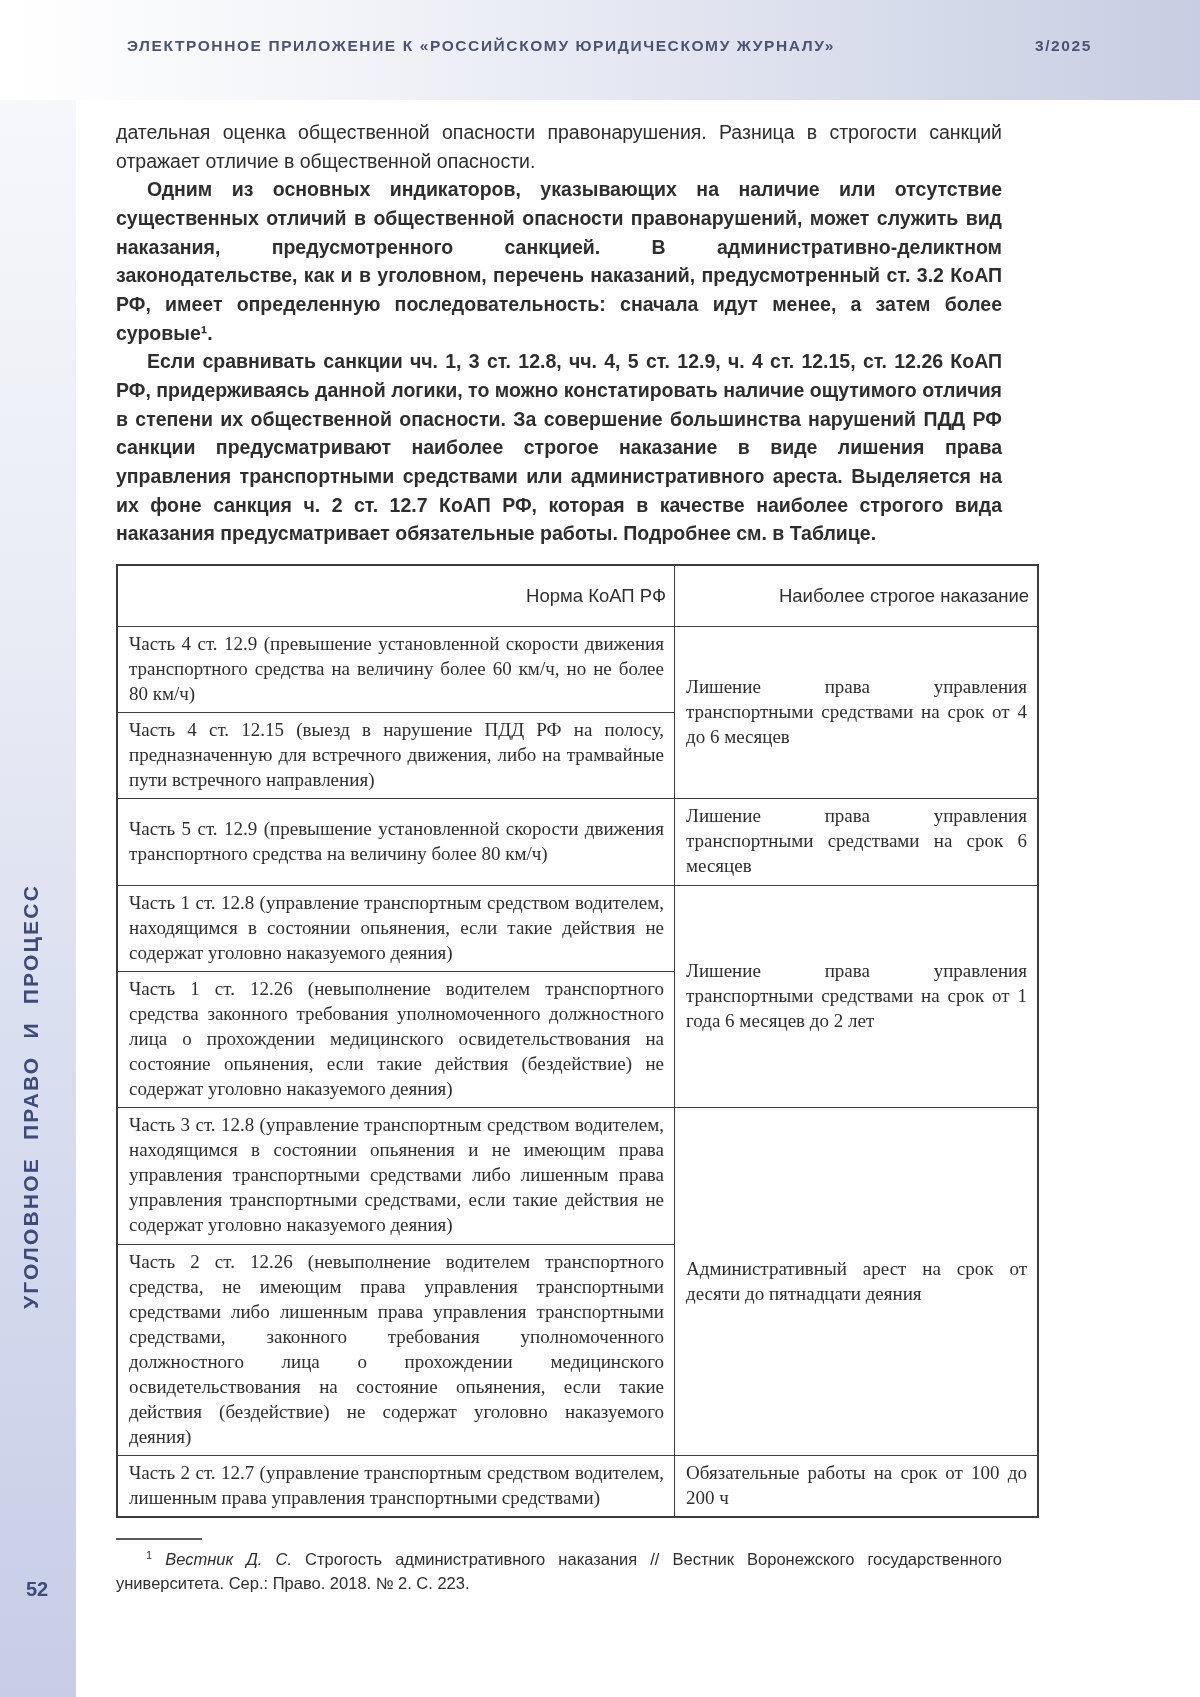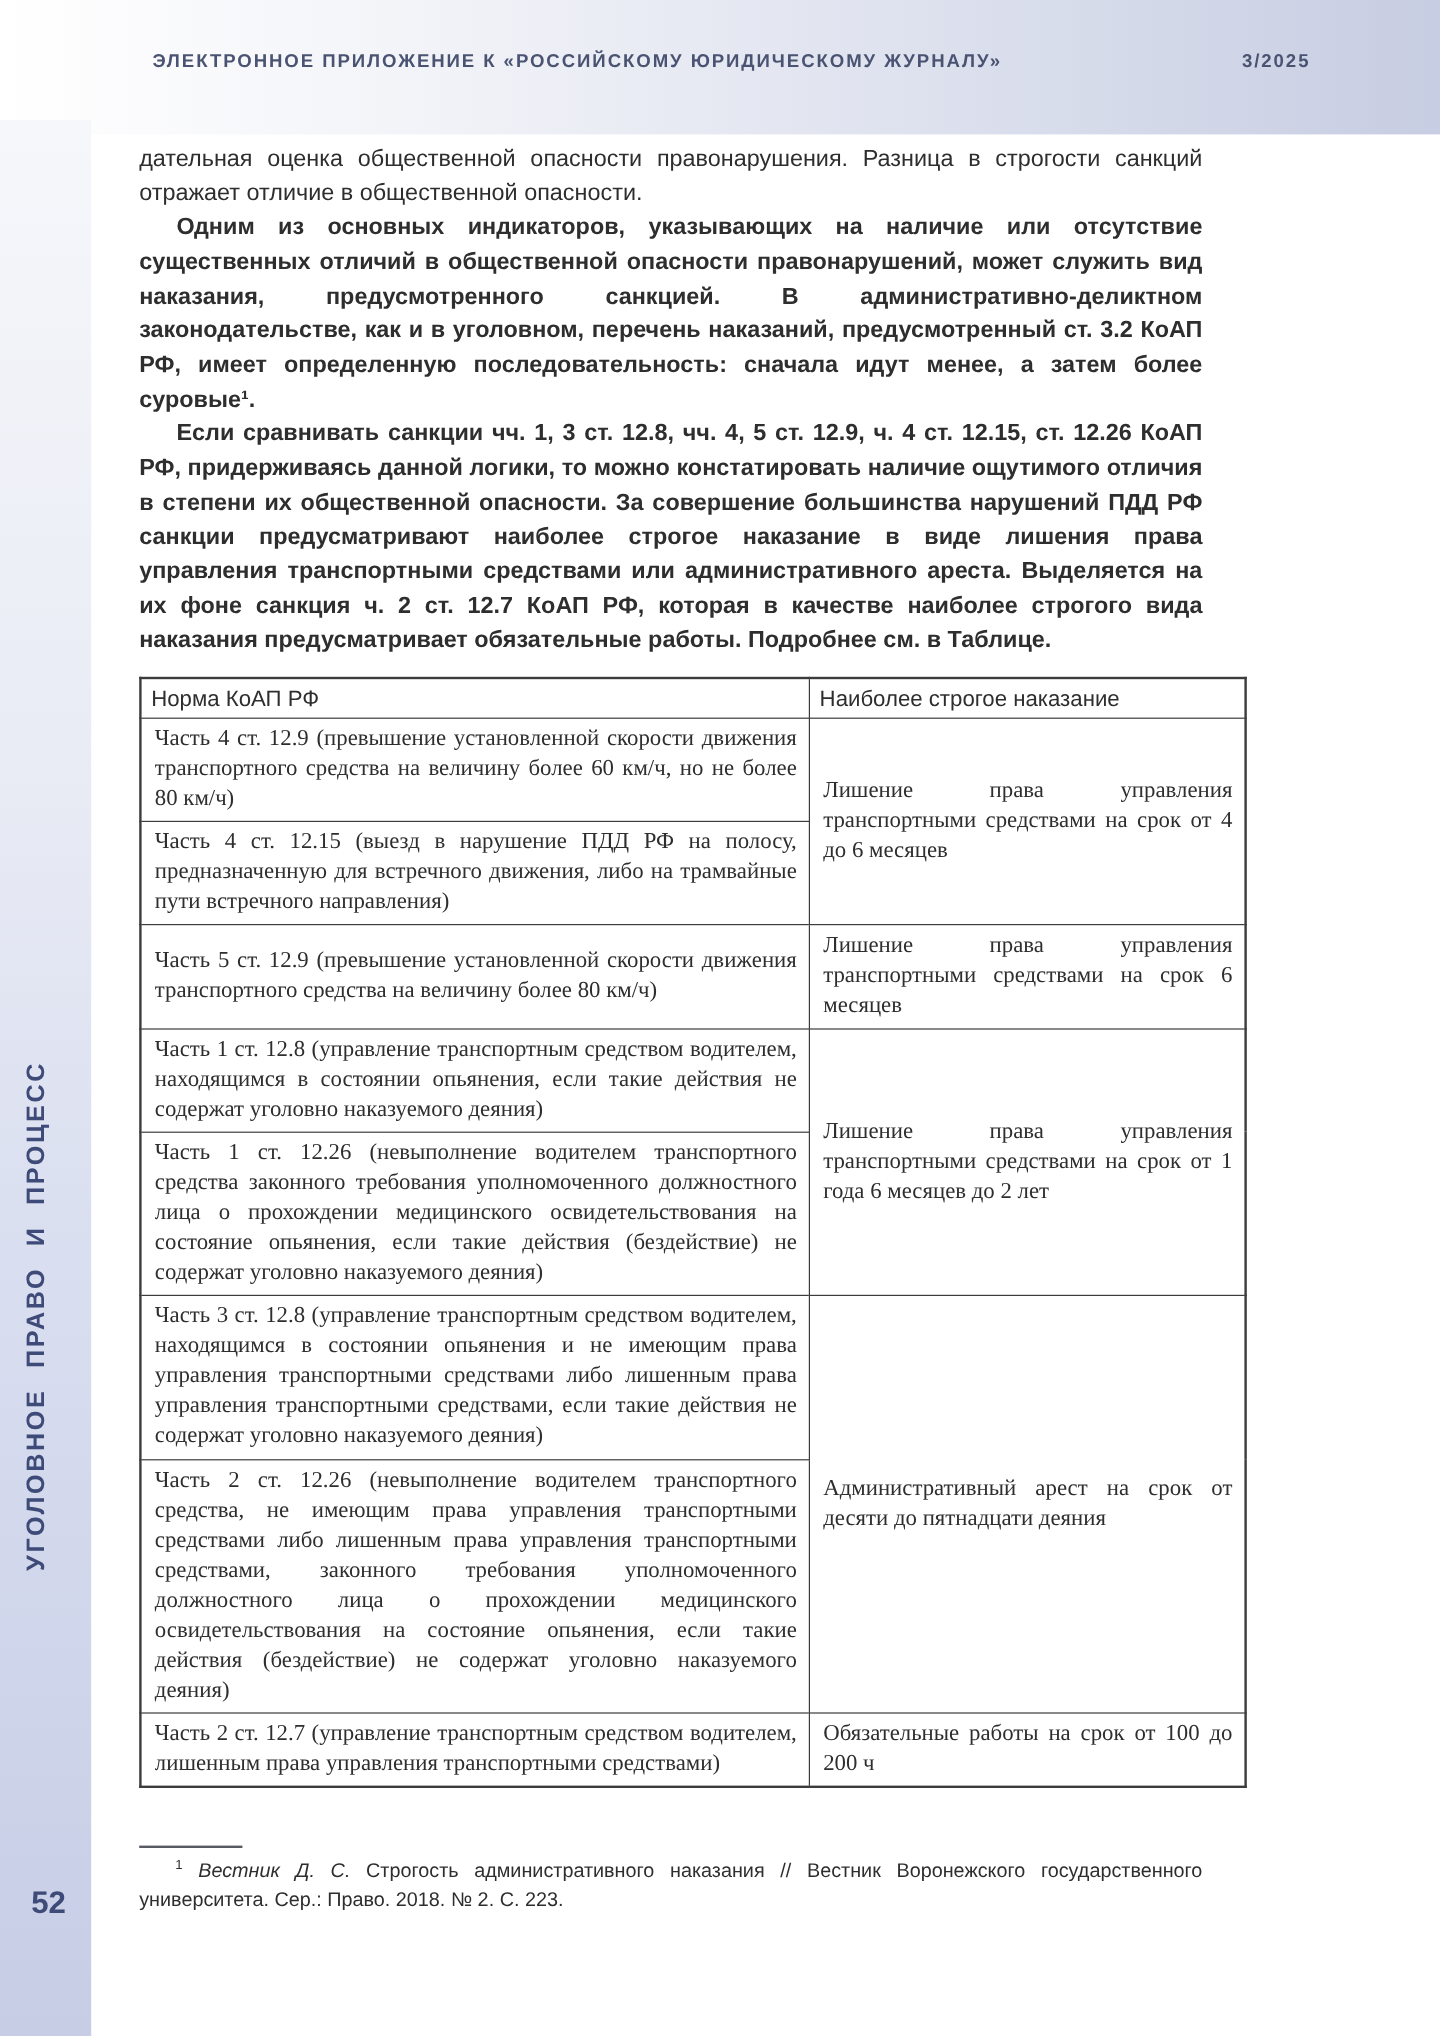--- a/index.html
+++ b/index.html
@@ -8,21 +8,21 @@
     background: #ffffff;
     font-family: "Liberation Sans", "DejaVu Sans", sans-serif;
     color: #2e2e2e;
     position: relative;
     overflow: hidden;
   }
   .page { position: relative; width: 1200px; height: 1697px; background: #ffffff; }
 
   
   .band {
-    position: absolute; top: 0; left: 0; width: 1200px; height: 112px;
+    position: absolute; top: 0; left: 0; width: 1200px; height: 100px;
     background: linear-gradient(90deg, #ffffff 0%, #f2f3f8 30%, #dde1ee 65%, #c7cde2 100%);
     display: flex; align-items: center; justify-content: space-between;
     box-sizing: border-box; padding: 0 108px 8px 127px;
   }
   .band-title, .band-issue {
     font-size: 15.5px; font-weight: 700; letter-spacing: 1.6px;
     color: #4a5372; white-space: nowrap;
   }
 
   
@@ -31,21 +31,21 @@
     background: linear-gradient(180deg, #f6f7fb 0%, #e8ebf4 35%, #d9def0 60%, #c6cde5 100%);
   }
   .vtext {
     position: absolute; bottom: 388px; left: 20px;
     writing-mode: vertical-rl; transform: rotate(180deg);
     font-size: 21px; font-weight: 700; letter-spacing: 2.2px; word-spacing: 9px;
     color: #3e4a77; white-space: nowrap; line-height: 1;
   }
   .pagenum {
     position: absolute; bottom: 96px; left: 26px;
-    font-size: 26px; font-weight: 700; color: #3e4a77;
+    font-size: 20px; font-weight: 700; color: #3e4a77;
   }
 
   
   .content {
     position: absolute; left: 116px; top: 118px; width: 886px;
   }
   .para {
     margin: 0; text-align: justify;
     font-size: 19.5px; line-height: 1.47;
     hyphens: auto;
@@ -56,22 +56,22 @@
   table.sanctions {
     width: 886px; margin-top: 16px;
     border-collapse: collapse;
     table-layout: fixed;
   }
   table.sanctions, table.sanctions th, table.sanctions td {
     border: 1.6px solid #3c3c3c;
   }
   table.sanctions { border-width: 2px; }
   table.sanctions th {
-    font-weight: 400; font-size: 18.5px; text-align: left;
-    padding: 5px 8px; vertical-align: middle;
+    font-weight: 400; font-size: 18.5px; text-align: right;
+    padding: 19px 8px; vertical-align: middle;
   }
   table.sanctions td {
     font-size: 19px; line-height: 1.32;
     padding: 4px 10px 6px 11px;
     text-align: justify; vertical-align: middle;
     hyphens: auto;
     font-family: Liberation Serif, serif;
   }
   .col-norm { width: 540px; }
   .col-pun  { width: 346px; }

